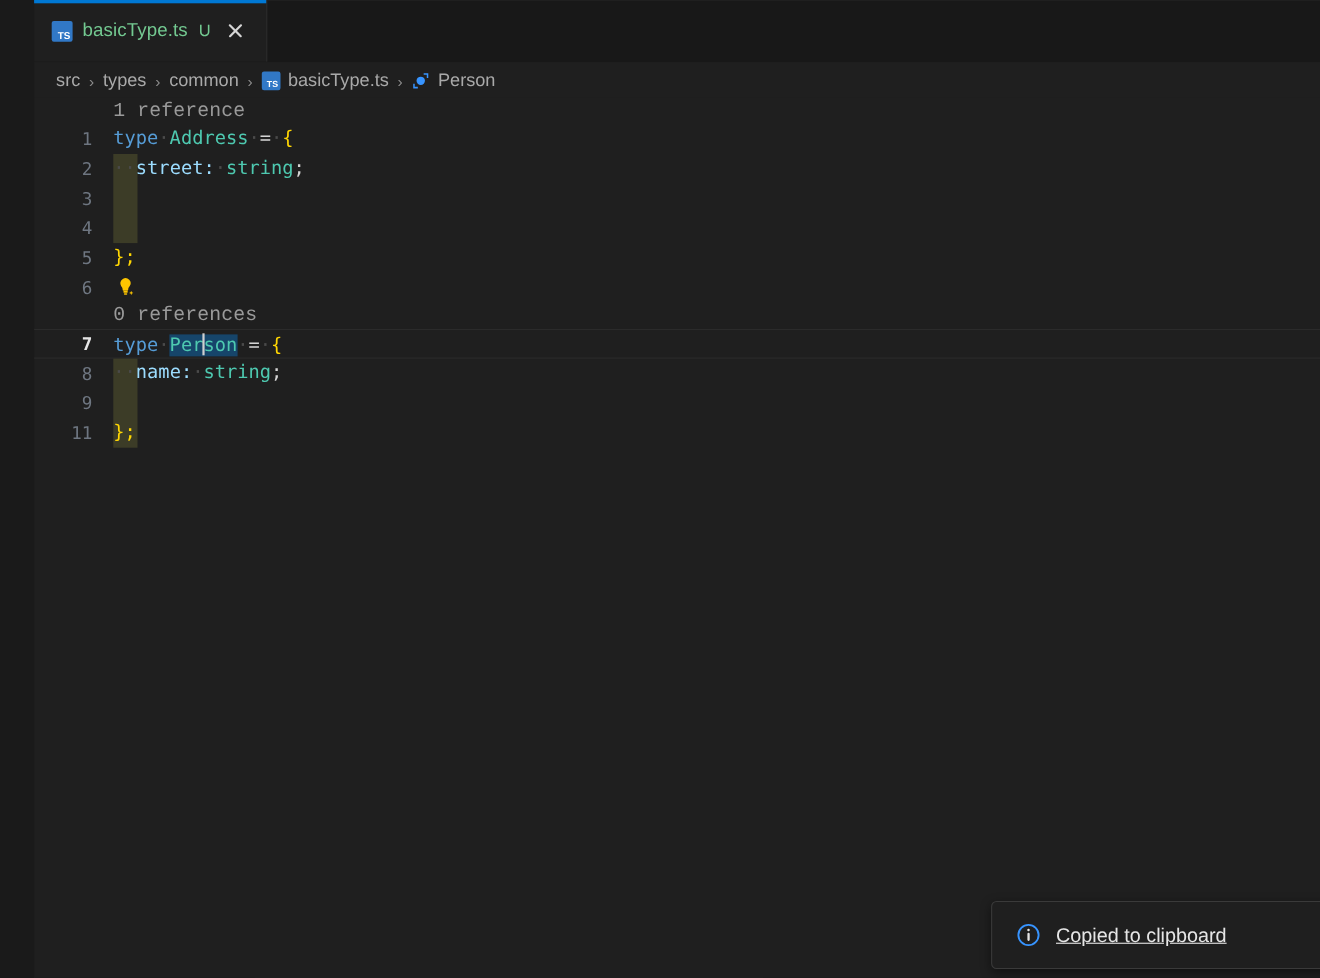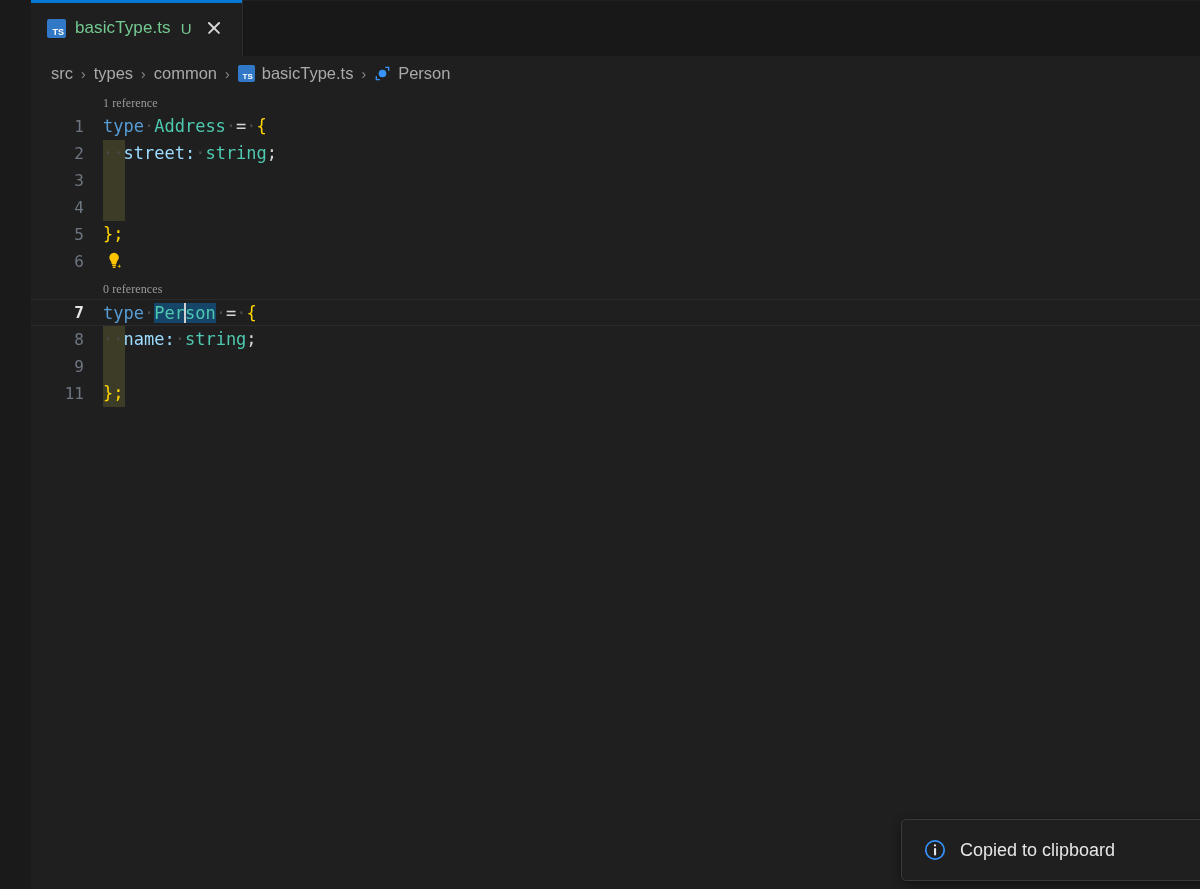--- a/index.html
+++ b/index.html
@@ -87,22 +87,22 @@
     font-size:16px; color:#6e7681; line-height:1;
   }
   .gutter.current{ color:#e6e6e6; font-weight:700; }
   .content{
     flex:1; position:relative;
     font-family:"DejaVu Sans Mono", monospace;
     font-size:17px; line-height:1; white-space:pre; color:#d4d4d4;
     letter-spacing:0;
   }
   .lens-text{
-    font-family:Liberation Serif, serif;
-    font-size:12px; color:#9a9a9a; letter-spacing:.1px;
+    font-family:Liberation Mono, monospace;
+    font-size:18px; color:#9a9a9a; letter-spacing:.1px;
   }
 
   
   .guide{
     position:absolute; left:72px; top:0; width:22px;
     background:#3c3c27;
   }
 
   
   .kw      { color:#569cd6; }
@@ -123,21 +123,21 @@
   .bulb svg{ display:block; }
 
   
   .toast{
     position:absolute; left:870px; top:819px; width:360px; height:62px;
     background:#1f1f1f; border:1px solid #3a3a3a; border-radius:5px;
     display:flex; align-items:center; gap:14px; padding:0 22px;
     box-shadow:0 3px 10px rgba(0,0,0,.45);
   }
   .info-icon{ width:22px; height:22px; flex:0 0 auto; }
-  .toast-text{ font-size:18px; color:#e6e6e6; white-space:nowrap; }
+  .toast-text{ font-size:18px; color:#e6e6e6; white-space:nowrap;text-decoration:underline; }
 </style>
 </head>
 <body>
 
 <div id="app">
 
   <div class="tabbar">
     <div class="tab active">
       <span class="ts-icon">TS</span>
       <span class="tab-label">basicType.ts</span>

